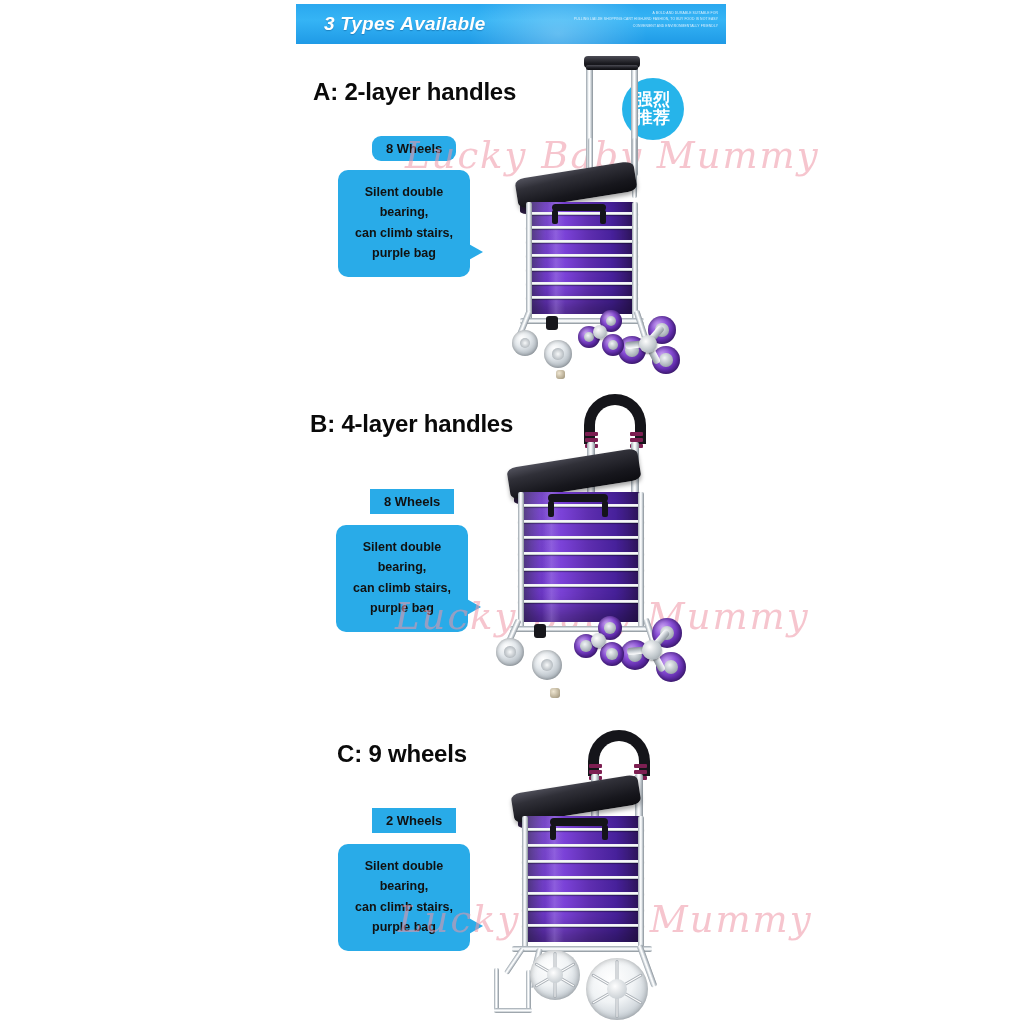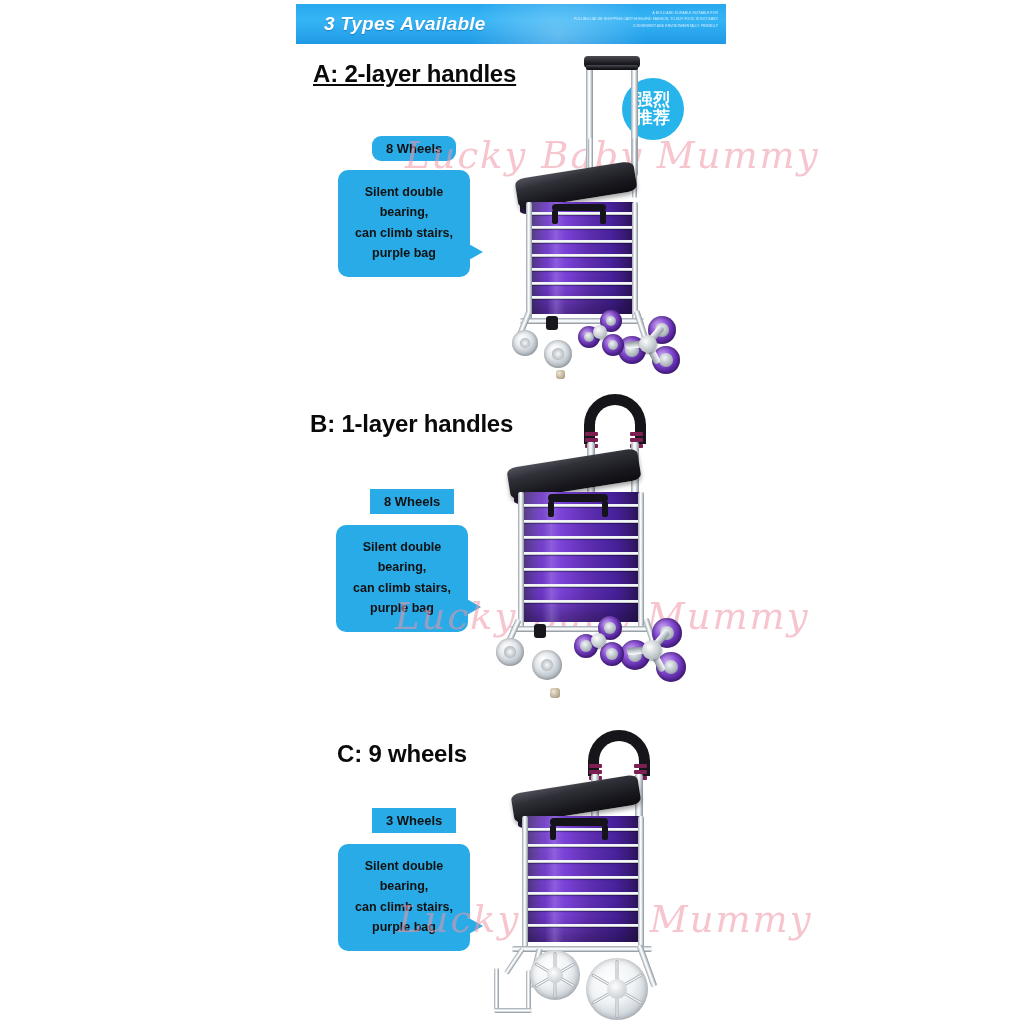--- a/index.html
+++ b/index.html
@@ -212,21 +212,21 @@
     <div class="banner-title">3 Types Available</div>
     <div class="banner-sub">
       <div>A BOLD AND DURABLE SUITABLE FOR</div>
       <div>PULLING LIAI JIE SHOPPING CART HIGH-END FASHION, TO BUY FOOD IS NOT EASY</div>
       <div>CONVENIENT AND ENVIRONMENTALLY FRIENDLY</div>
     </div>
   </div>
 
   <div class="section" id="section-a">
 
-    <div class="sec-title" style="left:313px; top:8px;text-decoration:underline;">A: 2-layer handles</div>
+    <div class="sec-title" style="left:313px; top:26px;">A: 2-layer handles</div>
 
     <div class="rec-badge" style="left:622px; top:26px;">
       <span>强烈</span>
       <span>推荐</span>
     </div>
 
     <div class="badge rounded" style="left:372px; top:84px;">8 Wheels</div>
     <div class="callout" style="left:338px; top:118px;">
       <div>Silent double bearing,</div>
       <div>can climb stairs,</div>
@@ -291,21 +291,21 @@
         <div class="wheel-purple" style="left:24px; top:24px; width:22px; height:22px;"></div>
         <div class="hub-star" style="left:15px; top:15px; width:14px; height:14px;"></div>
       </div>
 
       <div class="nut" style="left:66px; top:318px; width:9px; height:9px;"></div>
     </div>
   </div>
 
   <div class="section" id="section-b">
 
-    <div class="sec-title" style="left:310px; top:18px;">B: 1-layer handles</div>
+    <div class="sec-title" style="left:310px; top:18px;">B: 4-layer handles</div>
 
     <div class="badge" style="left:370px; top:97px;">8 Wheels</div>
     <div class="callout" style="left:336px; top:133px;">
       <div>Silent double bearing,</div>
       <div>can climb stairs,</div>
       <div>purple bag</div>
       <div class="tail"></div>
     </div>
 
     <div class="watermark" style="left:395px; top:203px;">Lucky Baby Mummy</div>
@@ -370,21 +370,21 @@
       </div>
 
       <div class="nut" style="left:72px; top:296px; width:10px; height:10px;"></div>
     </div>
   </div>
 
   <div class="section" id="section-c">
 
     <div class="sec-title" style="left:337px; top:20px;">C: 9 wheels</div>
 
-    <div class="badge" style="left:372px; top:88px;">3 Wheels</div>
+    <div class="badge" style="left:372px; top:88px;">2 Wheels</div>
     <div class="callout" style="left:338px; top:124px;">
       <div>Silent double bearing,</div>
       <div>can climb stairs,</div>
       <div>purple bag</div>
       <div class="tail"></div>
     </div>
 
     <div class="watermark" style="left:398px; top:178px;">Lucky Baby Mummy</div>
 
     <div class="cart" style="left:478px; top:0px; width:250px; height:300px;">

